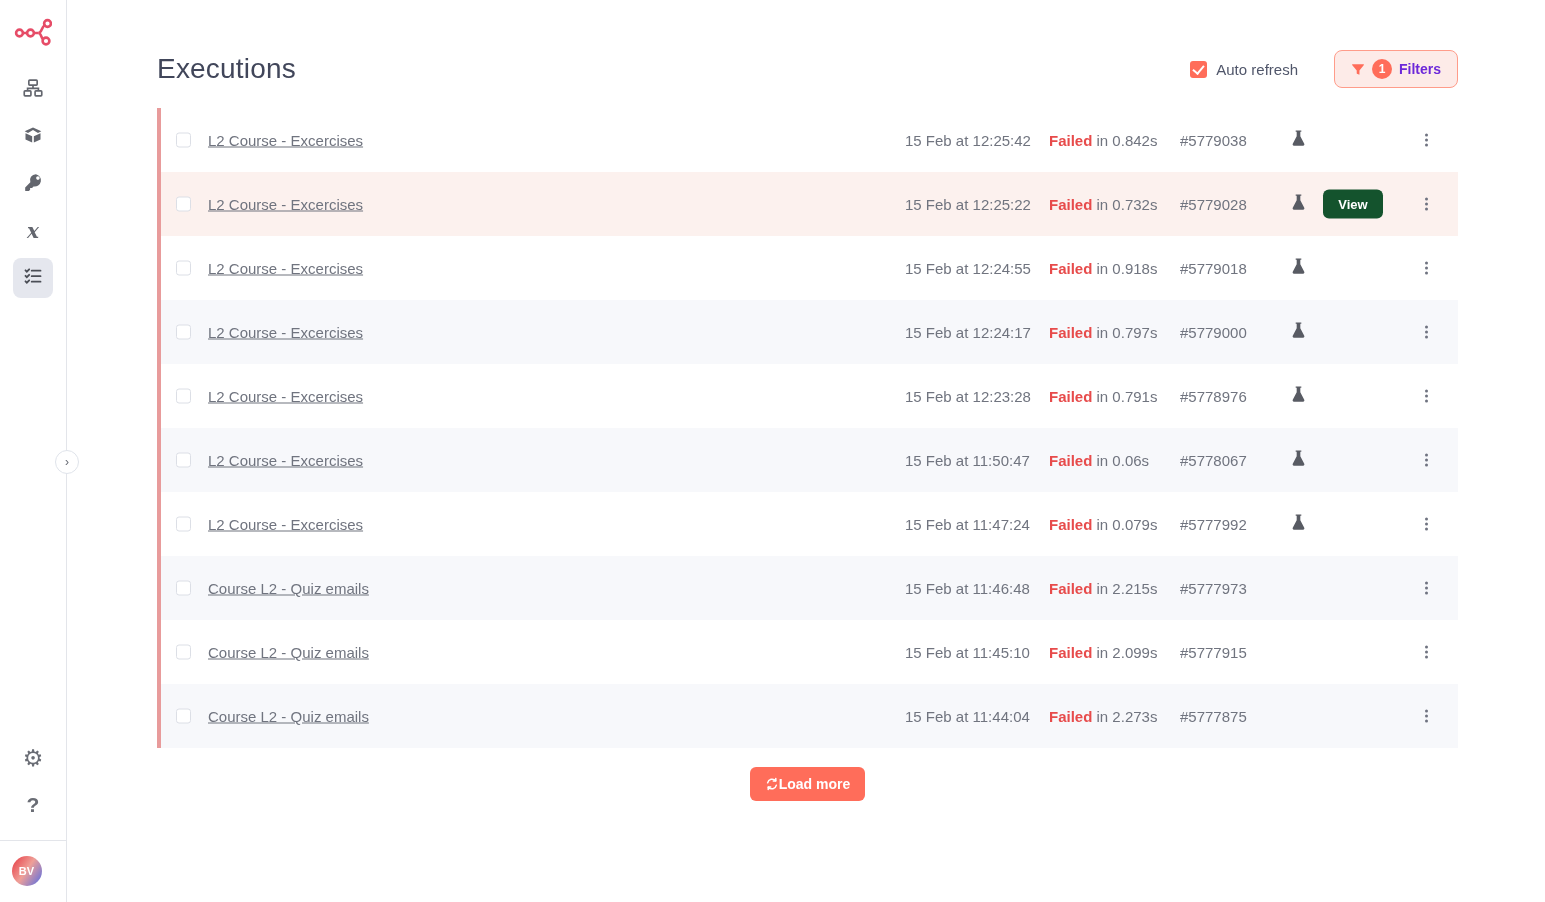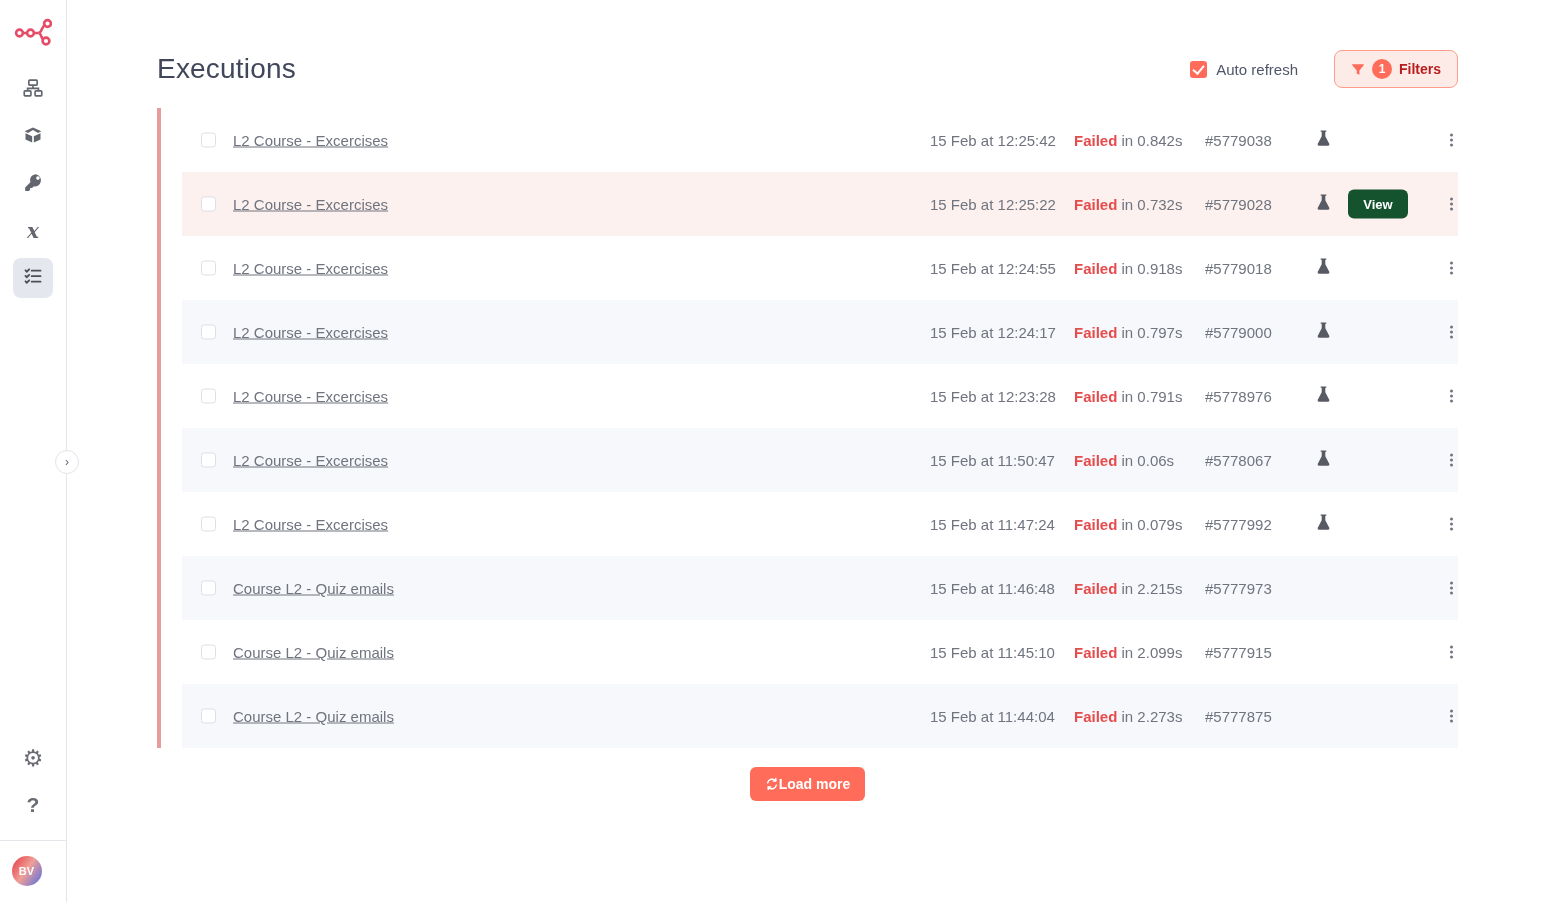--- a/index.html
+++ b/index.html
@@ -33,34 +33,34 @@
   .header-right { display:flex; align-items:center; }
   .auto-refresh { display:flex; align-items:center; gap:9px; margin-right:36px; cursor:pointer; }
   .checkbox-checked { width:17px; height:17px; border-radius:3px; background:#ff6d5a; position:relative; }
   .checkbox-checked::after { content:""; position:absolute; left:5px; top:2px; width:5px; height:9px;
     border:solid #fff; border-width:0 2px 2px 0; transform:rotate(40deg); }
   .auto-refresh-label { font-size:15px; color:#50566a; }
   .filters-btn { display:flex; align-items:center; gap:7px; height:38px; padding:0 16px;
     background:#fdebe8; border:1px solid #ff9c8a; border-radius:8px; cursor:pointer; }
   .filters-badge { width:20px; height:20px; border-radius:50%; background:#ff6d5a; color:#fff;
     font-size:12px; font-weight:700; display:flex; align-items:center; justify-content:center; }
-  .filters-label { color:#b91c1c; font-size:14px; font-weight:700; }
+  .filters-label { color:#6d28d9; font-size:14px; font-weight:700; }
 
   
   .table { margin-top:20px; position:relative; }
   .thead { height:50px; background:#f0f1f6; position:relative; }
   .thead .col { position:absolute; top:50%; transform:translateY(-50%); font-size:15px;
     font-weight:700; color:#3c3f4c; }
   .cb { position:absolute; top:50%; transform:translateY(-50%); left:19px; width:15px; height:15px;
     border:1px solid #dcdfe6; border-radius:3px; background:#fff; cursor:pointer; }
   .col-name { left:51px; } .col-started { left:746px; } .col-status { left:893px; } .col-id { left:1023px; }
 
   .tbody { position:relative; }
   .accent-bar { position:absolute; left:0; top:0; width:4px; height:100%; background:#e89b9b; z-index:2; }
-  .row { height:64px; position:relative; background:#fff;margin-left:25px; }
+  .row { height:64px; position:relative; background:#fff; }
   .row:nth-child(even) { background:#f7f8fb; }
   .row.hover { background:#fcf1ee; }
   .row .cell { position:absolute; top:50%; transform:translateY(-50%); font-size:15px; color:#70747f; }
   .name-link { left:51px; color:#565b64; text-decoration:underline; cursor:pointer; }
   .started-cell { left:748px; }
   .status-cell { left:892px; white-space:nowrap; }
   .status-failed { color:#e74b4b; font-weight:700; }
   .id-cell { left:1023px; }
   .flask-cell { left:1134px; cursor:default; }
   .view-btn { position:absolute; top:50%; transform:translateY(-50%); left:1166px; width:60px; height:29px;

